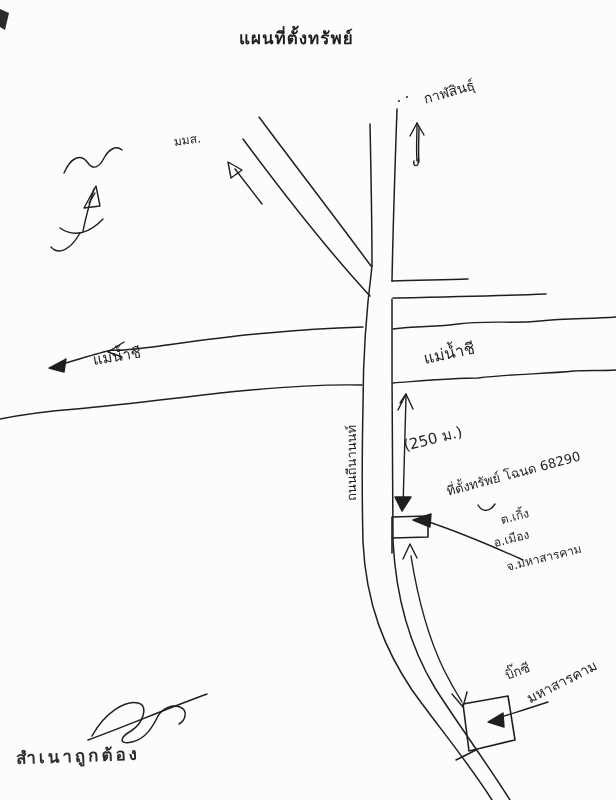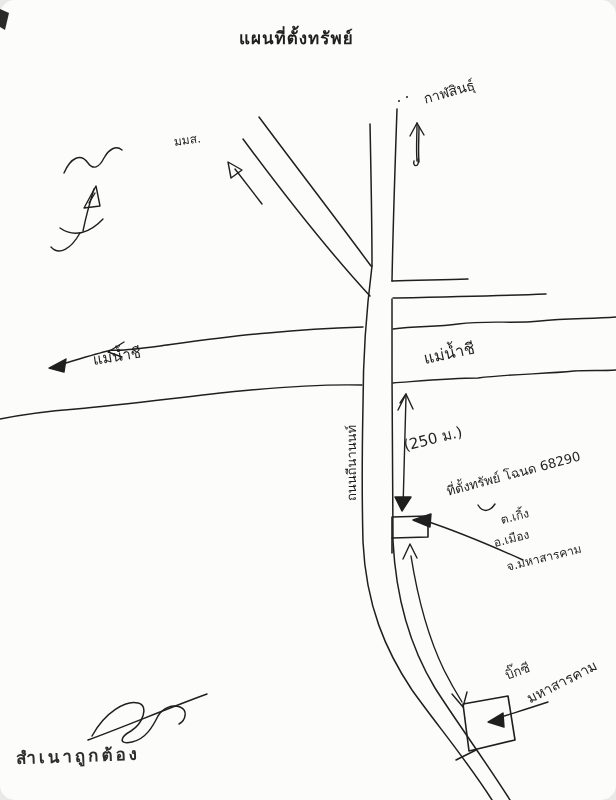--- a/index.html
+++ b/index.html
@@ -5,21 +5,20 @@
   html,body{margin:0;padding:0;}
   body{
     width:616px;height:800px;overflow:hidden;
     background:#e9e9e9;
     font-family:"DejaVu Sans","Liberation Sans",sans-serif;
   }
   .page{
     position:relative;width:616px;height:800px;
     background:var(--paper,#fcfcfb);
     color:var(--ink,#1f1f1f);
-    border-radius:15px;
   }
   svg.sketch{position:absolute;left:0;top:0;}
   .lbl{
     position:absolute;white-space:nowrap;
     color:var(--ink,#1f1f1f);
     font-family:"DejaVu Sans","Liberation Sans",sans-serif;
     line-height:1.1;
     transform-origin:left center;
   }
   .title{font-size:17px;font-weight:600;letter-spacing:1px;}

